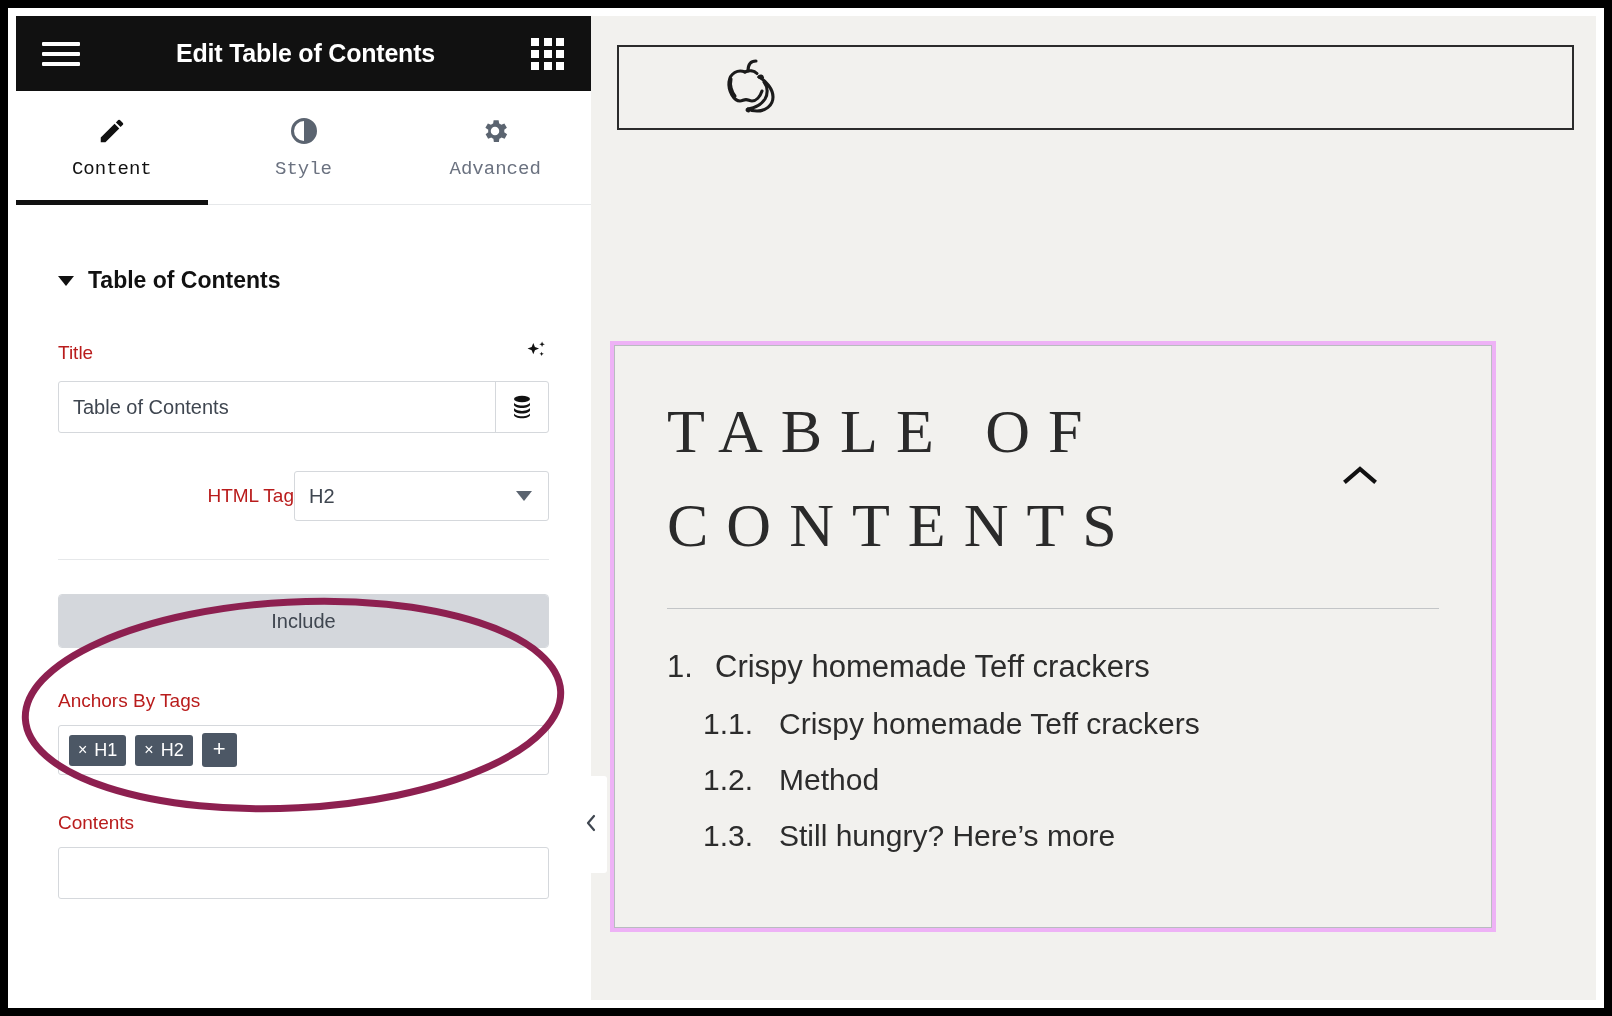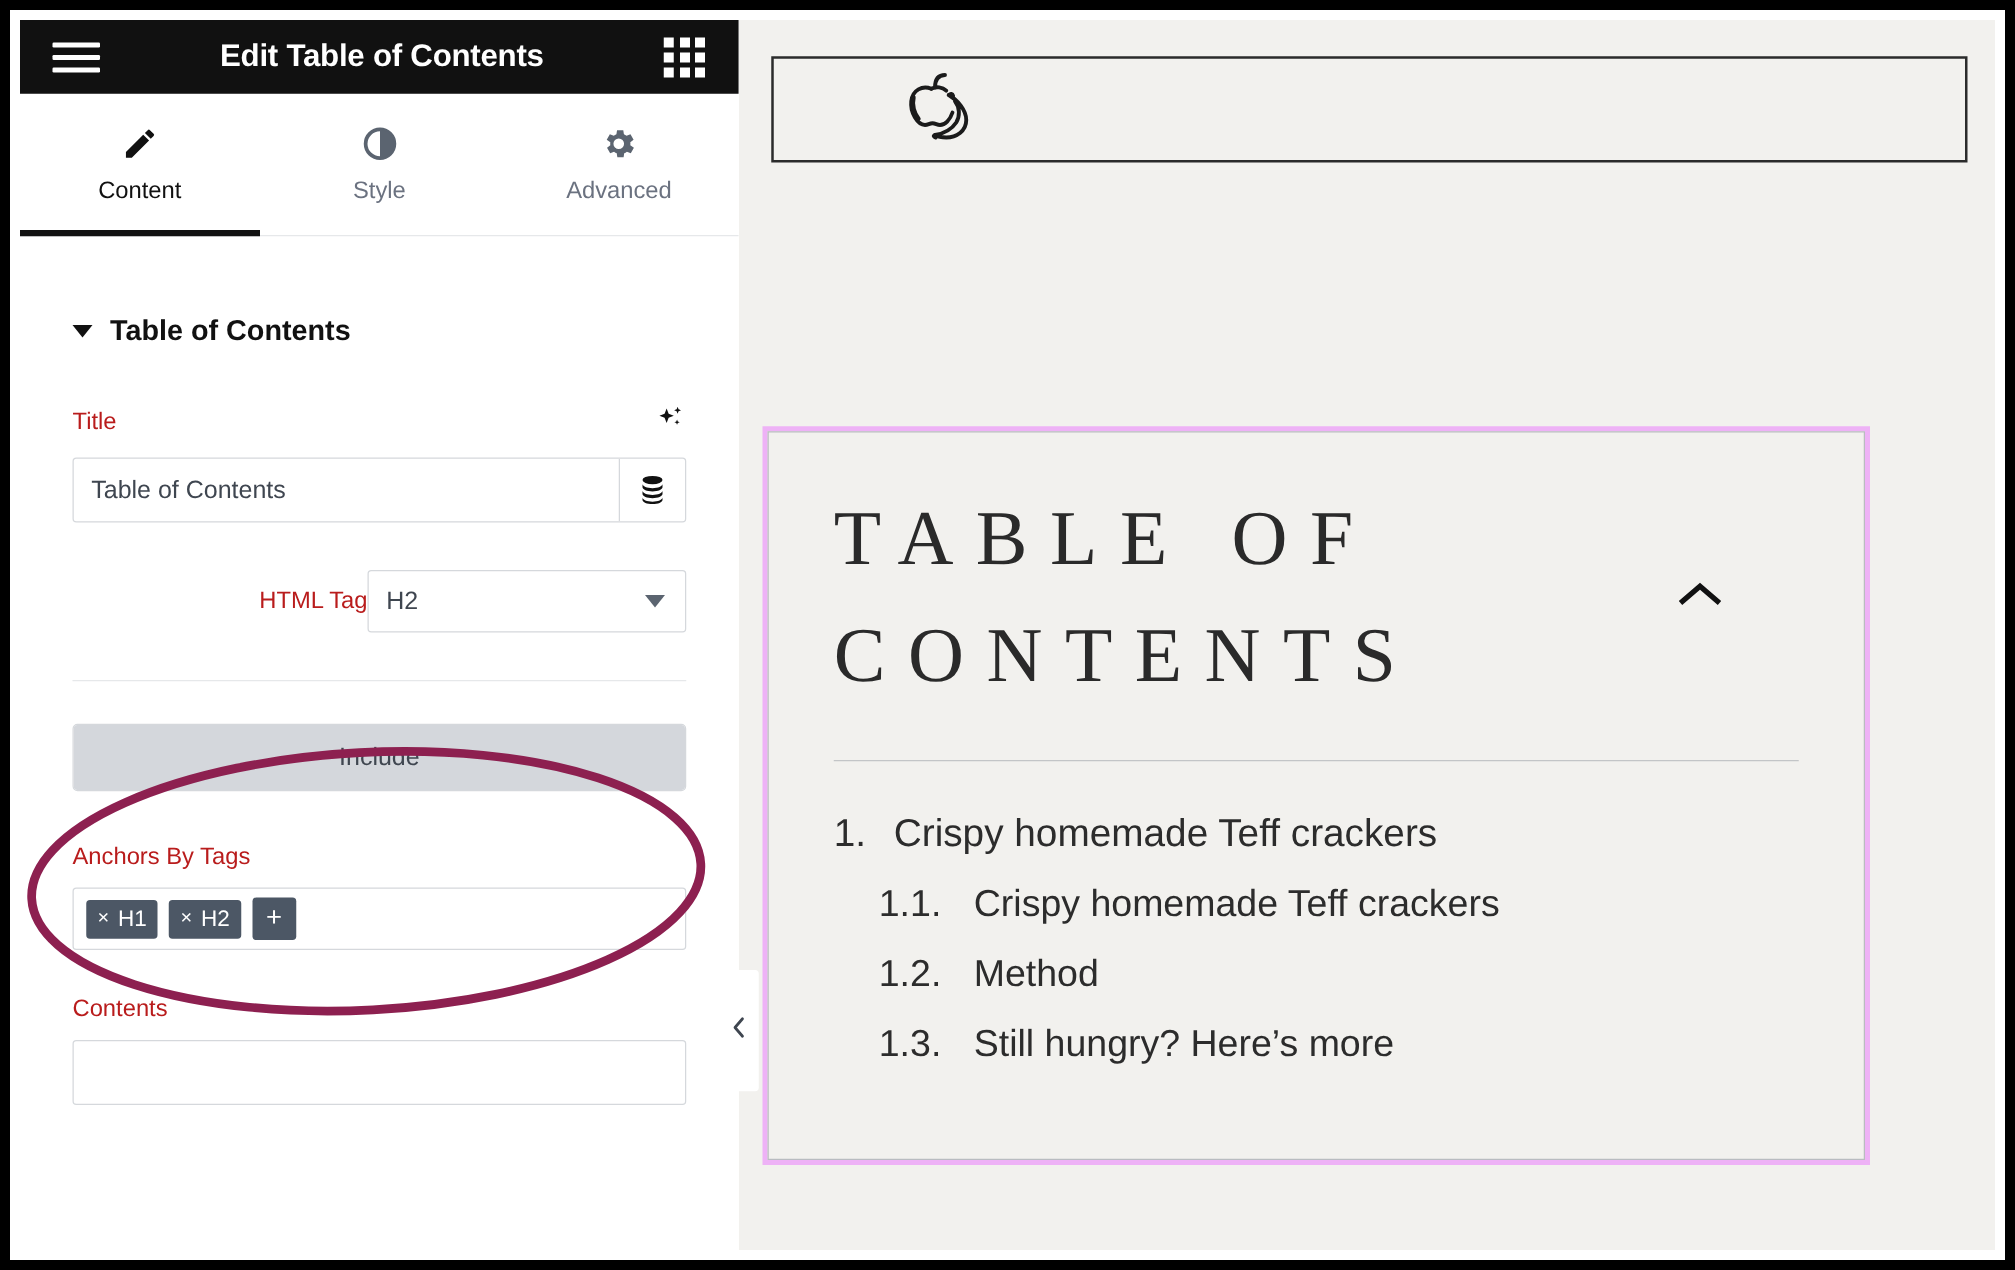--- a/index.html
+++ b/index.html
@@ -25,21 +25,21 @@
     top: 8px;
     width: 575px;
     height: 1000px;
     background: #ffffff;
     box-sizing: border-box;
     overflow: hidden;
     z-index: 5;
   }
   #panel-header {
     position: relative;
-    height: 59px;
+    height: 75px;
     background: #111111;
     display: flex;
     align-items: center;
     padding: 0 26px;
     box-sizing: border-box;
   }
   #panel-header .title {
     flex: 1;
     text-align: center;
     color: #ffffff;
@@ -79,20 +79,21 @@
   .tab {
     flex: 1;
     display: flex;
     flex-direction: column;
     align-items: center;
     justify-content: center;
     gap: 12px;
     cursor: pointer;
     position: relative;
     color: #6b7280;
+    font-family: Liberation Mono, monospace;
   }
   .tab .tab-label { font-size: 19px; }
   .tab.active { color: #111111; }
   .tab.active::after {
     content: "";
     position: absolute;
     left: 0; right: 0; bottom: -1px;
     height: 5px;
     background: #111111;
   }

